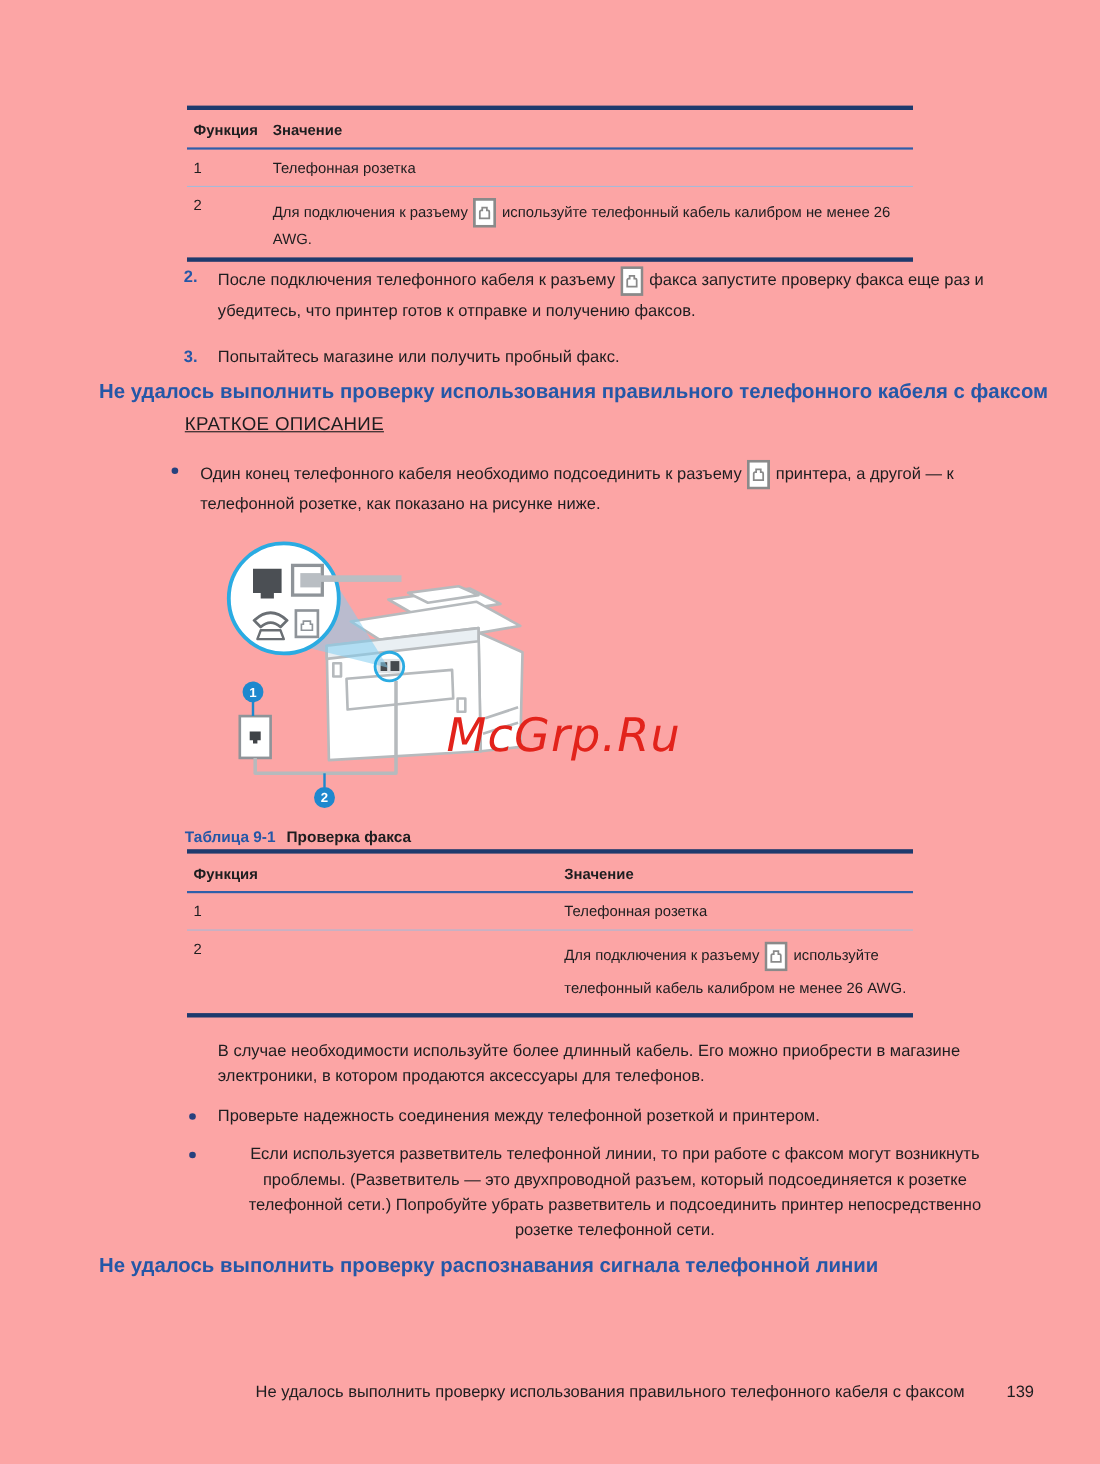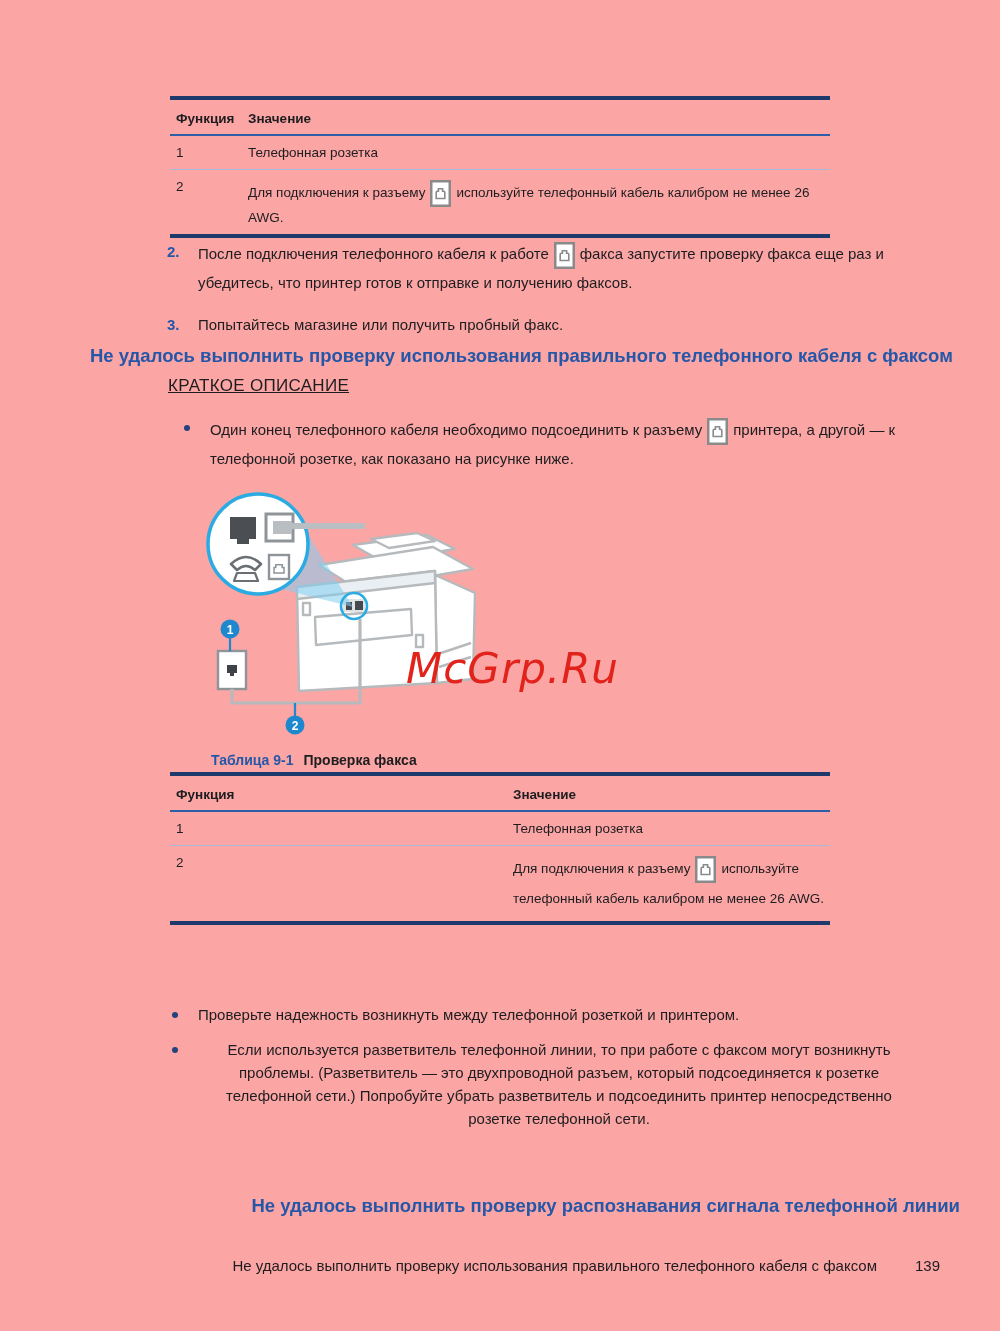--- a/index.html
+++ b/index.html
@@ -22,21 +22,21 @@
   
   .steps{position:absolute;left:167px;top:240px;width:762px;}
   .step{display:flex;margin-bottom:19px;}
   .step-num{width:31px;flex:none;font-weight:bold;color:#2457a7;}
   .step-text{flex:1;}
   .h1{position:absolute;left:90px;width:870px;font-size:18.5px;font-weight:bold;color:#2457a7;line-height:24px;}
   .subhead{position:absolute;left:168px;top:374px;font-size:17px;letter-spacing:.3px;text-decoration:underline;}
   .bullet{position:absolute;display:flex;}
   .dot{width:6px;height:6px;border-radius:50%;background:#26417e;margin:9px 0 0 4px;flex:none;}
   .bullet-text{margin-left:20px;flex:1;}
-  .caption{position:absolute;left:168px;top:749px;font-size:14px;font-weight:bold;margin-left:43px;}
+  .caption{position:absolute;left:168px;top:749px;font-size:14px;font-weight:bold;}
   .caption .cap-label{color:#2457a7;margin-right:10px;}
   .para{position:absolute;}
   .footer{position:absolute;top:1254px;right:60px;display:flex;align-items:baseline;gap:38px;font-size:15px;}
   .figure{position:absolute;left:203px;top:483px;width:520px;height:268px;}
   .lbl{font:bold 12px "Liberation Sans",sans-serif;fill:#ffffff;text-anchor:middle;}
   .wm{font:italic 42px "DejaVu Sans",sans-serif;fill:#e2231b;letter-spacing:1px;}
 </style>
 </head>
 <body>
 
@@ -56,35 +56,35 @@
       <div class="td c2"><span>Для подключения к разъему</span><span class="port-icon"><svg width="21" height="27" viewBox="0 0 21 27">
               <rect x="1.25" y="1.25" width="18.5" height="24.5" fill="#ffffff" stroke="#8a8a8a" stroke-width="2.5"></rect>
               <path d="M6.2 18.5 v-6 a1.2 1.2 0 0 1 1.2 -1.2 h1 v-2.6 h4.2 v2.6 h1 a1.2 1.2 0 0 1 1.2 1.2 v6 z" fill="none" stroke="#8a8a8a" stroke-width="1.6"></path>
             </svg></span><span>используйте телефонный кабель калибром не менее 26 AWG.</span></div>
     </div>
   </div>
 
   <div class="steps">
     <div class="step">
       <div class="step-num">2.</div>
-      <div class="step-text"><span>После подключения телефонного кабеля к работе</span><span class="port-icon"><svg width="21" height="27" viewBox="0 0 21 27">
+      <div class="step-text"><span>После подключения телефонного кабеля к разъему</span><span class="port-icon"><svg width="21" height="27" viewBox="0 0 21 27">
               <rect x="1.25" y="1.25" width="18.5" height="24.5" fill="#ffffff" stroke="#8a8a8a" stroke-width="2.5"></rect>
               <path d="M6.2 18.5 v-6 a1.2 1.2 0 0 1 1.2 -1.2 h1 v-2.6 h4.2 v2.6 h1 a1.2 1.2 0 0 1 1.2 1.2 v6 z" fill="none" stroke="#8a8a8a" stroke-width="1.6"></path>
             </svg></span><span>факса запустите проверку факса еще раз и убедитесь, что принтер готов к отправке и получению факсов.</span></div>
     </div>
     <div class="step">
       <div class="step-num">3.</div>
       <div class="step-text">Попытайтесь магазине или получить пробный факс.</div>
     </div>
   </div>
 
   <div class="h1" style="top:344px;">Не удалось выполнить проверку использования правильного телефонного кабеля с факсом</div>
   <div class="subhead">КРАТКОЕ ОПИСАНИЕ</div>
 
-  <div class="bullet" style="left:180px;top:416px;width:755px;">
+  <div class="bullet" style="left:152px;top:416px;width:755px;">
     <div class="dot"></div>
     <div class="bullet-text"><span>Один конец телефонного кабеля необходимо подсоединить к разъему</span><span class="port-icon"><svg width="21" height="27" viewBox="0 0 21 27">
             <rect x="1.25" y="1.25" width="18.5" height="24.5" fill="#ffffff" stroke="#8a8a8a" stroke-width="2.5"></rect>
             <path d="M6.2 18.5 v-6 a1.2 1.2 0 0 1 1.2 -1.2 h1 v-2.6 h4.2 v2.6 h1 a1.2 1.2 0 0 1 1.2 1.2 v6 z" fill="none" stroke="#8a8a8a" stroke-width="1.6"></path>
           </svg></span><span>принтера, а другой — к телефонной розетке, как показано на рисунке ниже.</span></div>
   </div>
 
   <div class="figure">
     <svg width="520" height="268" viewBox="0 0 520 268">
 
@@ -158,31 +158,32 @@
     </div>
     <div class="tr last">
       <div class="td c1">2</div>
       <div class="td c2" style="line-height:28px;"><span>Для подключения к разъему</span><span class="port-icon"><svg width="21" height="27" viewBox="0 0 21 27">
               <rect x="1.25" y="1.25" width="18.5" height="24.5" fill="#ffffff" stroke="#8a8a8a" stroke-width="2.5"></rect>
               <path d="M6.2 18.5 v-6 a1.2 1.2 0 0 1 1.2 -1.2 h1 v-2.6 h4.2 v2.6 h1 a1.2 1.2 0 0 1 1.2 1.2 v6 z" fill="none" stroke="#8a8a8a" stroke-width="1.6"></path>
             </svg></span><span>используйте телефонный кабель калибром не менее 26 AWG.</span></div>
     </div>
   </div>
 
+  <div class="para" style="left:198px;top:944px;width:715px;">В случае необходимости используйте более длинный кабель. Его можно приобрести в магазине электроники, в котором продаются аксессуары для телефонов.</div>
 
   <div class="bullet" style="left:168px;top:1003px;width:760px;">
     <div class="dot"></div>
-    <div class="bullet-text">Проверьте надежность возникнуть между телефонной розеткой и принтером.</div>
+    <div class="bullet-text">Проверьте надежность соединения между телефонной розеткой и принтером.</div>
   </div>
 
   <div class="bullet" style="left:168px;top:1038px;width:752px;text-align:center;">
     <div class="dot"></div>
     <div class="bullet-text">Если используется разветвитель телефонной линии, то при работе с факсом могут возникнуть проблемы. (Разветвитель — это двухпроводной разъем, который подсоединяется к розетке телефонной сети.) Попробуйте убрать разветвитель и подсоединить принтер непосредственно розетке телефонной сети.</div>
   </div>
 
-  <div class="h1" style="top:1194px;text-align:right;">Не удалось выполнить проверку распознавания сигнала телефонной линии</div>
+  <div class="h1" style="top:1138px;">Не удалось выполнить проверку распознавания сигнала телефонной линии</div>
 
   <div class="footer">
     <span>Не удалось выполнить проверку использования правильного телефонного кабеля с факсом</span>
     <span>139</span>
   </div>
 
 </div>
 
 </body></html>

